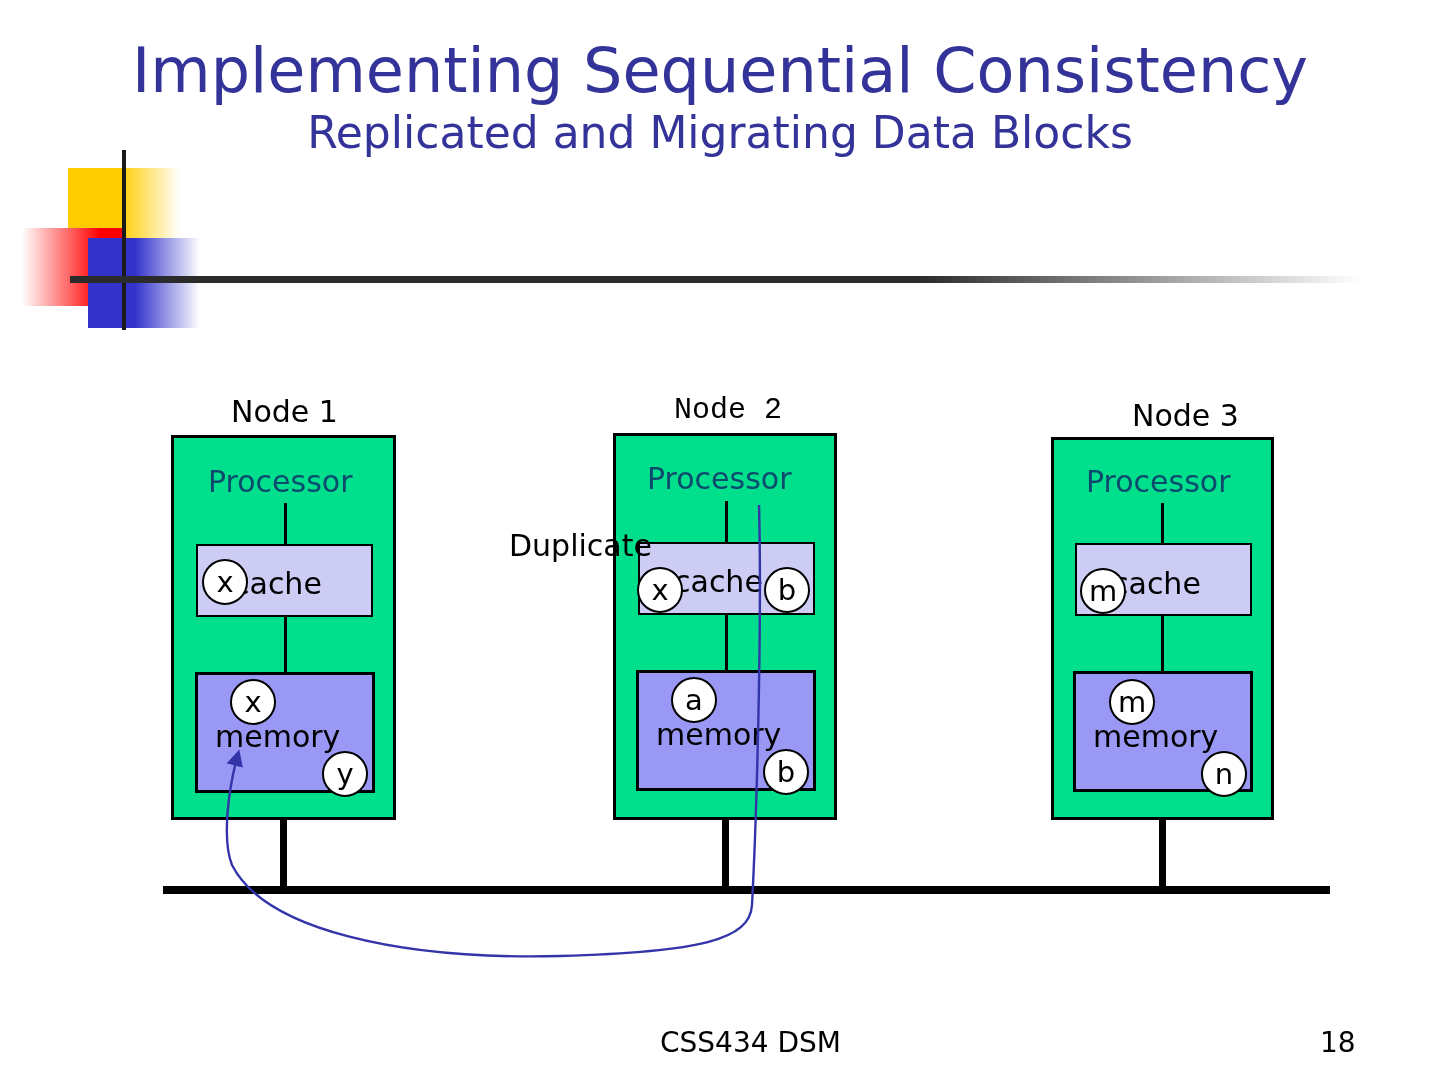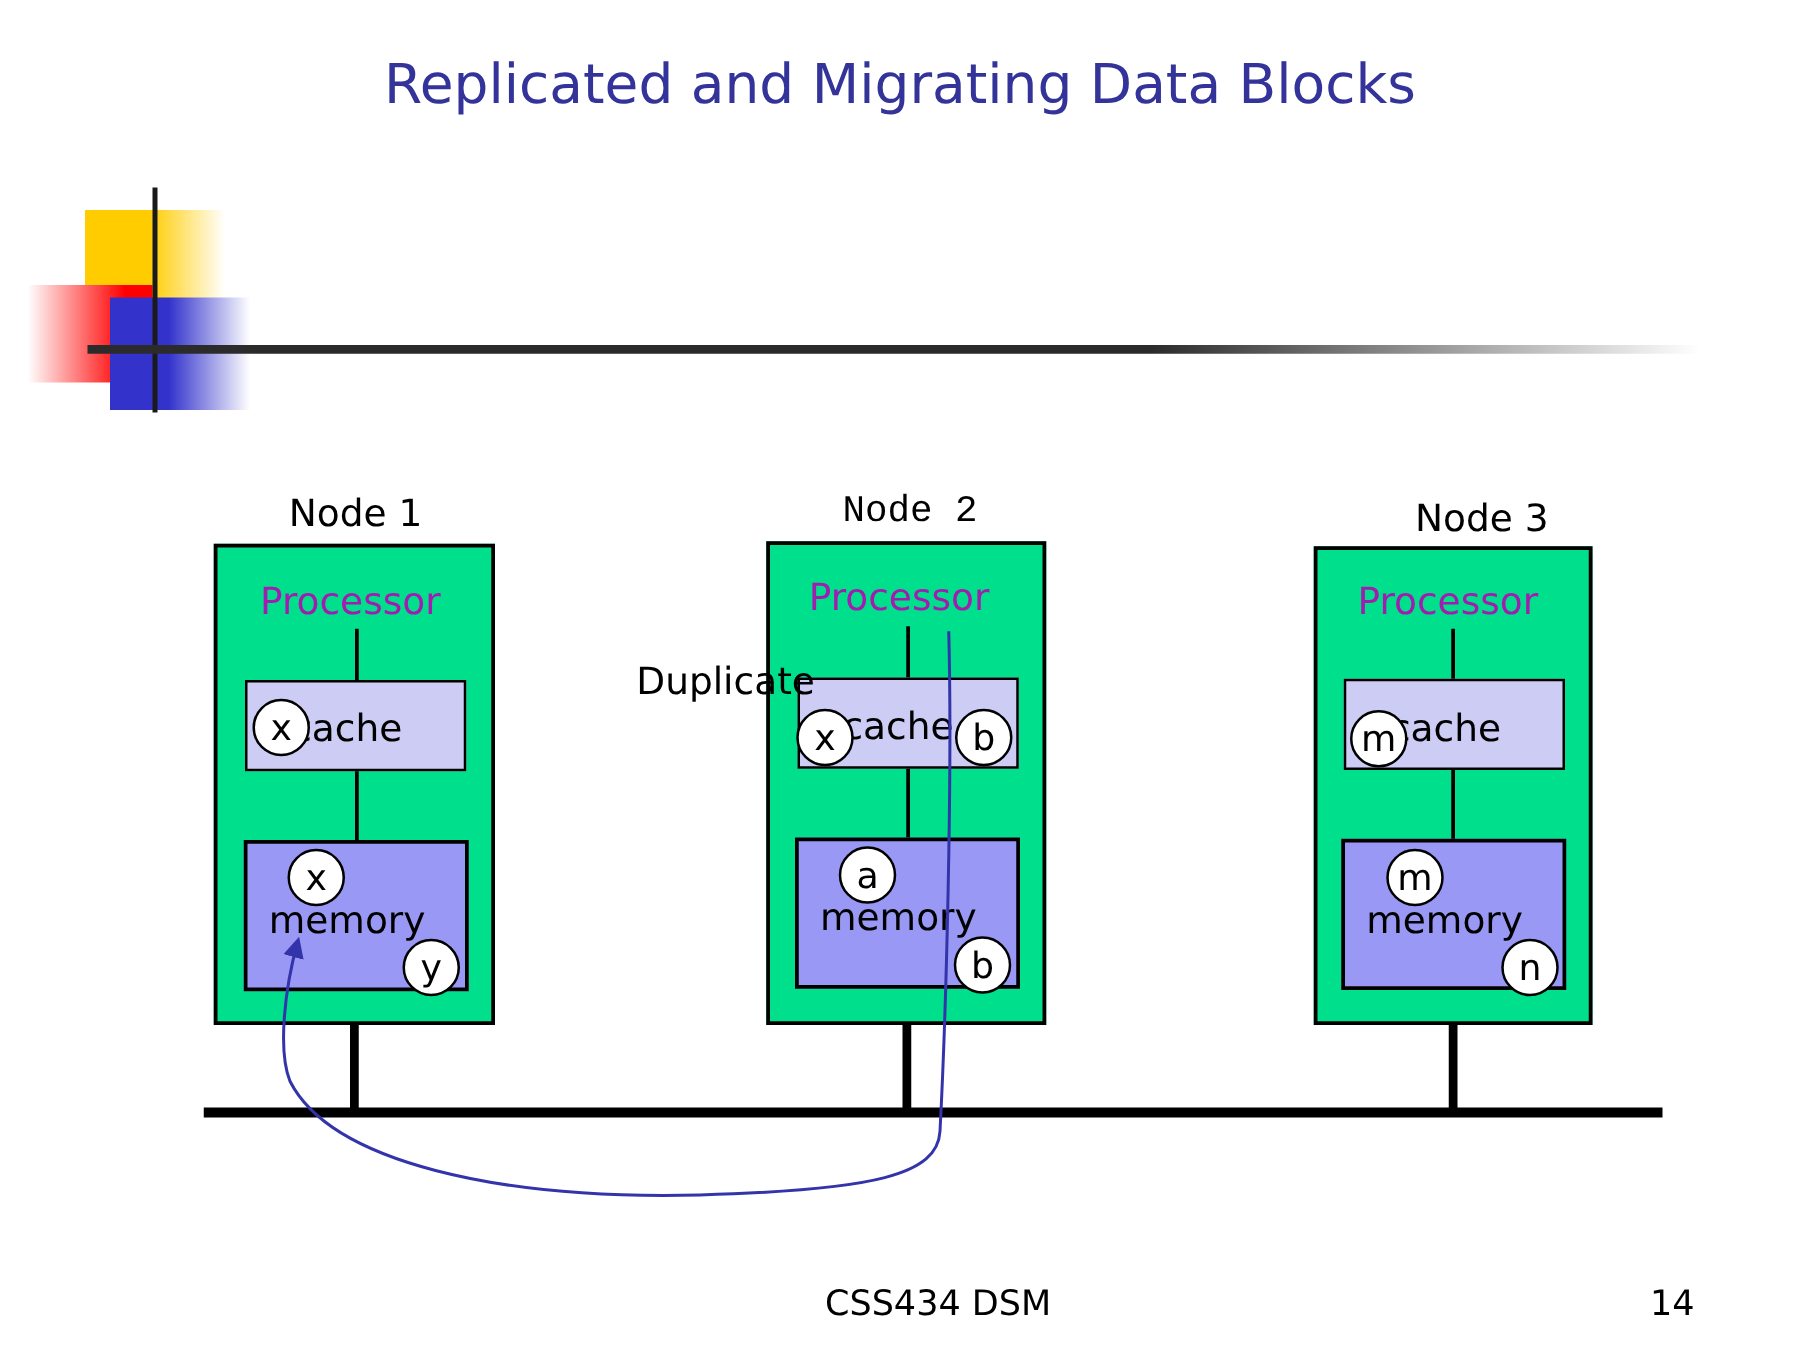--- a/index.html
+++ b/index.html
@@ -80,21 +80,21 @@
   }
   .node-box {
     position: absolute;
     background: #00E08C;
     border: 3px solid #000000;
     box-sizing: border-box;
   }
   .proc-label {
     position: absolute;
     font-size: 30px;
-    color: #a21caf;
+    color: #0c4a6e;
     white-space: nowrap;
   }
   .cache-box {
     position: absolute;
     background: #CCCCF5;
     border: 2px solid #000000;
     box-sizing: border-box;
   }
   .mem-box {
     position: absolute;
@@ -174,20 +174,21 @@
     left: 1320px;
     top: 1026px;
     font-size: 28px;
     color: #000000;
   }
 </style>
 </head>
 <body>
 
 <div id="title-area">
+  <div id="slide-title">Implementing Sequential Consistency</div>
   <div id="slide-subtitle">Replicated and Migrating Data Blocks</div>
 </div>
 
 <div id="logo">
   <div class="logo-rect" id="logo-yellow"></div>
   <div class="logo-rect" id="logo-red"></div>
   <div class="logo-rect" id="logo-blue"></div>
   <div class="logo-rect" id="logo-vline"></div>
   <div class="logo-rect" id="logo-hline"></div>
 </div>
@@ -248,13 +249,13 @@
       </marker>
     </defs>
     <path d="M 759 505 C 762 620, 757 810, 752 905
              C 750 940, 700 952, 560 956
              C 400 960, 265 930, 232 865
              C 222 840, 228 790, 238 754" fill="none" stroke="#3333AA" stroke-width="2.4" marker-end="url(#arrowhead)"></path>
   </svg>
 </div>
 
 <div id="footer-text">CSS434 DSM</div>
-<div id="footer-page">14</div>
+<div id="footer-page">18</div>
 
 </body></html>

